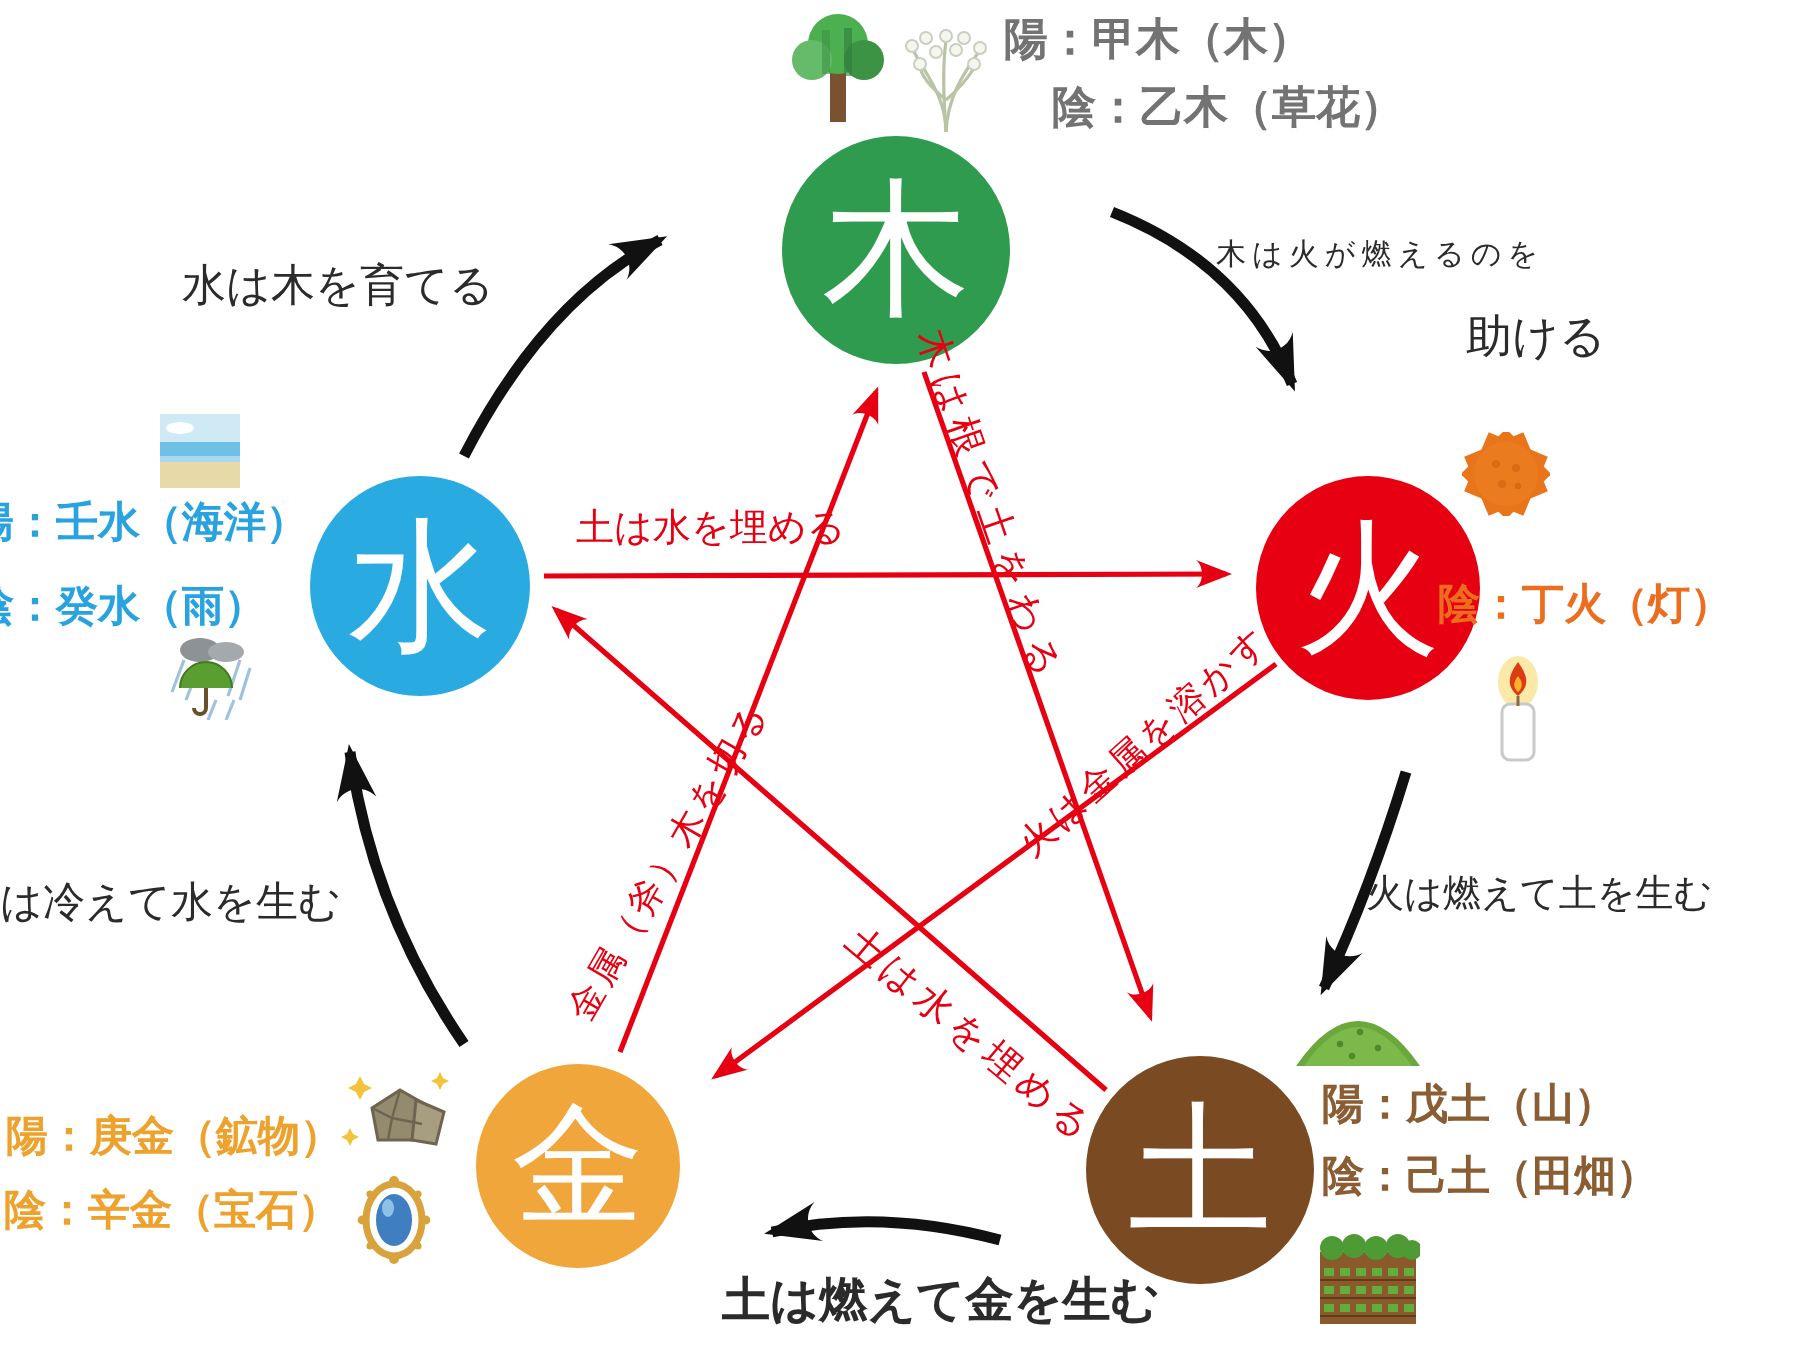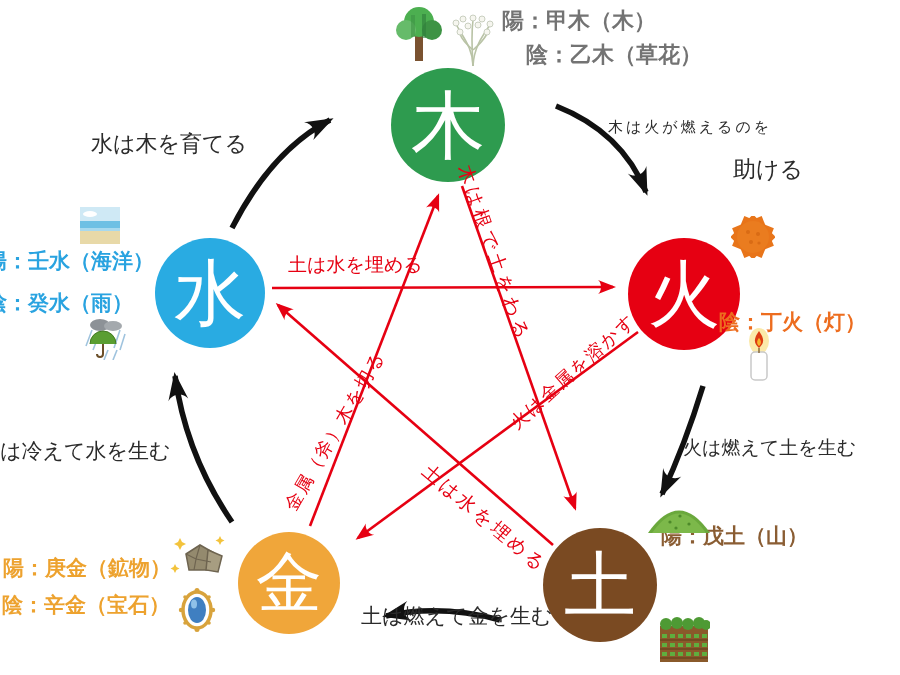--- a/index.html
+++ b/index.html
@@ -65,32 +65,33 @@
     </div>
   <div class="circle c-metal">
       <span>金</span>
     </div>
   <div class="circle c-earth">
       <span>土</span>
     </div>
 
   <div class="lbl yy t-wood" style="left:502px;top:8px;font-size:22px;">陽：甲木（木）</div>
   <div class="lbl yy t-wood" style="left:502px;top:42px;font-size:22px;margin-left:24px;">陰：乙木（草花）</div>
-  <div class="lbl yy t-fire" style="left:719px;top:290px;margin-top:20px;">陰：丁火（灯）</div>
+  <div class="lbl yy t-fire" style="left:719px;top:290px;">陰：丁火（灯）</div>
   <div class="lbl yy t-water" style="left:-14px;top:249px;">陽：壬水（海洋）</div>
   <div class="lbl yy t-water" style="left:-14px;top:291px;">陰：癸水（雨）</div>
   <div class="lbl yy t-metal" style="left:3px;top:556px;">陽：庚金（鉱物）</div>
   <div class="lbl yy t-metal" style="left:2px;top:593px;">陰：辛金（宝石）</div>
-  <div class="lbl yy t-earth" style="left:661px;top:524px;">陽：戊土（山）</div>
+  <div class="lbl yy t-earth" style="left:661px;top:540px;">陽：戊土（山）</div>
+  <div class="lbl yy t-earth" style="left:661px;top:576px;">陰：己土（田畑）</div>
 
   <div class="lbl gen" style="left:91px;top:131px;font-size:22px;">水は木を育てる</div>
   <div class="lbl gen" style="left:608px;top:119px;font-size:15px;letter-spacing:3px;">木は火が燃えるのを</div>
   <div class="lbl gen" style="left:733px;top:156px;font-size:23px;">助ける</div>
   <div class="lbl gen" style="left:683px;top:437px;font-size:19px;">火は燃えて土を生む</div>
-  <div class="lbl gen" style="left:361px;top:604px;font-size:21px;">土は燃えて金を生む</div>
+  <div class="lbl gen" style="left:361px;top:637px;font-size:24px;font-weight:bold;">土は燃えて金を生む</div>
   <div class="lbl gen" style="left:-21px;top:439px;font-size:21px;">金は冷えて水を生む</div>
 
   <div class="lbl ovc" style="left:288px;top:254px;">土は水を埋める</div>
   <div class="lbl ovc rot" style="left:474px;top:162px;transform:rotate(71deg);">木は根で土をわる</div>
   <div class="lbl ovc rot" style="left:506px;top:418px;font-size:18px;letter-spacing:2px;transform:rotate(-42deg);">火は金属を溶かす</div>
   <div class="lbl ovc rot" style="left:281px;top:504px;font-size:18px;letter-spacing:2px;transform:rotate(-60deg);">金属（斧）木を切る</div>
   <div class="lbl ovc rot" style="left:432px;top:460px;transform:rotate(40deg);letter-spacing:3px;">土は水を埋める</div>
 
   <span class="icon" style="left:395px;top:5px;width:48px;height:58px;">
     <svg viewBox="0 0 48 58">

